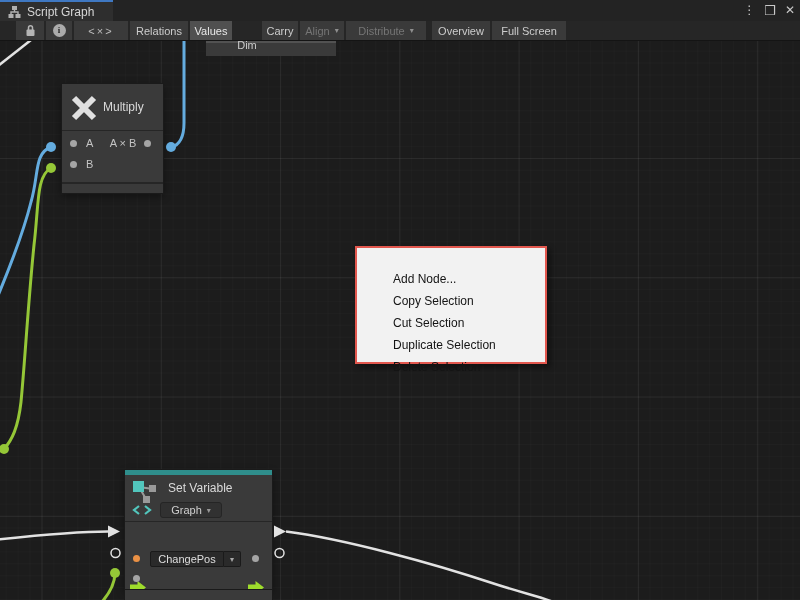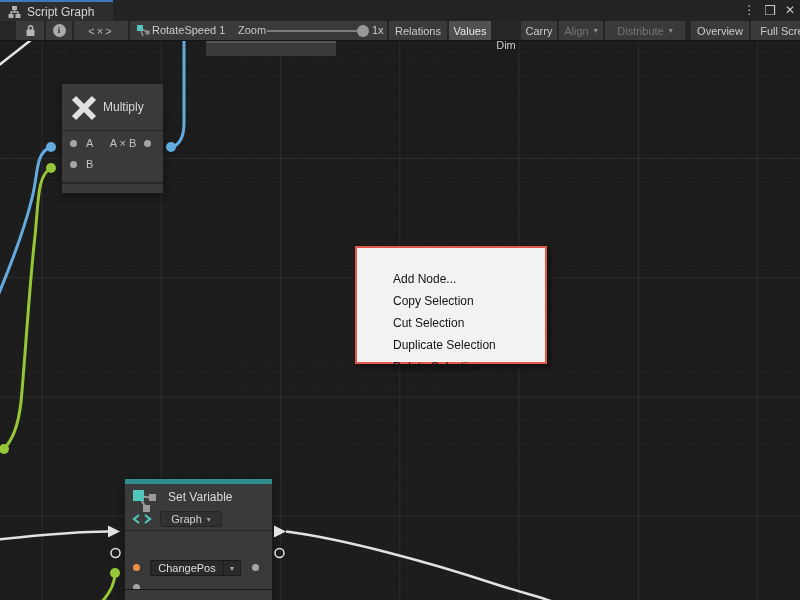--- a/index.html
+++ b/index.html
@@ -61,21 +61,21 @@
   .pdot { position:absolute; width:7px; height:7px; border-radius:50%; background:#a5a5a5; }
 
   .multiply { left:62px; top:84px; width:101px; height:109px; }
   .multiply .hdr { height:46px; }
   .multiply .x-icon { position:absolute; left:8px; top:10px; }
   .multiply .ntitle { position:absolute; left:41px; top:16px; }
   .multiply .body { height:52px; }
   .multiply .foot { position:absolute; left:0; top:98px; width:100%; height:11px; background:#3a3a3a; border-top:2px solid #262626; }
 
   .setvar { left:125px; top:466px; width:147px; height:134px; background:transparent; box-shadow:none; }
-  .sv-main { position:absolute; left:0; top:13px; width:147px; height:120px; background:#3a3a3a; box-shadow:0 0 0 1px #1a1a1a, 0 3px 8px rgba(0,0,0,.45); }
+  .sv-main { position:absolute; left:0; top:4px; width:147px; height:120px; background:#3a3a3a; box-shadow:0 0 0 1px #1a1a1a, 0 3px 8px rgba(0,0,0,.45); }
   .sv-teal { position:absolute; left:0; top:0; width:100%; height:5px; }
   .sv-hdr { position:absolute; left:0; top:5px; width:100%; height:46px; }
   .sv-icon { position:absolute; left:7px; top:4px; }
   .setvar .ntitle { position:absolute; left:43px; top:6px; }
   .pill {
     position:absolute; background:#313131; border:1px solid #252525; border-radius:3px;
     color:#cfcfcf; font-size:11px; display:flex; align-items:center; justify-content:center; gap:5px;
   }
   .graphpill { left:35px; top:27px; width:62px; height:16px; }
   .pill .dd { font-size:8px; color:#979797; }
@@ -229,32 +229,20 @@
         <path d="M3.5 6 V3.8 a2 2 0 0 1 4 0 V6" stroke="#b5b5b5" stroke-width="1.5" fill="none"></path>
         <rect x="1.5" y="5.5" width="8" height="6.5" rx="1" fill="#b5b5b5"></rect>
       </svg>
     </div>
     <div class="cell" style="width:26px;">
       <span class="infocircle">i</span>
     </div>
     <div class="cell" style="width:54px;">
       <span class="codeglyph">&lt;×&gt;</span>
     </div>
-    <div class="cell graphcell">
-      <svg style="position:absolute; left:7px; top:4px;" width="13" height="13" viewBox="0 0 13 13">
-        <path d="M3 3 L10 7 M3 3 L6 11" stroke="#8f8f8f" stroke-width="1.5" fill="none"></path>
-        <rect x="8.5" y="5.5" width="4" height="4" fill="#8f8f8f"></rect>
-        <rect x="0" y="0" width="6" height="6" fill="#52c6bd"></rect>
-      </svg>
-      <span class="gname">RotateSpeed 1</span>
-      <span class="zlabel">Zoom</span>
-      <span class="track"></span>
-      <span class="handle"></span>
-      <span class="zval">1x</span>
-    </div>
     <div class="cell" style="width:58px;">
       <span>Relations</span>
     </div>
     <div class="cell active" style="width:42px;">
       <span>Values</span>
     </div>
     <div class="cell" style="width:26px;margin-top:24px;">
       <span>Dim</span>
     </div>
     <div class="cell" style="width:36px;">

